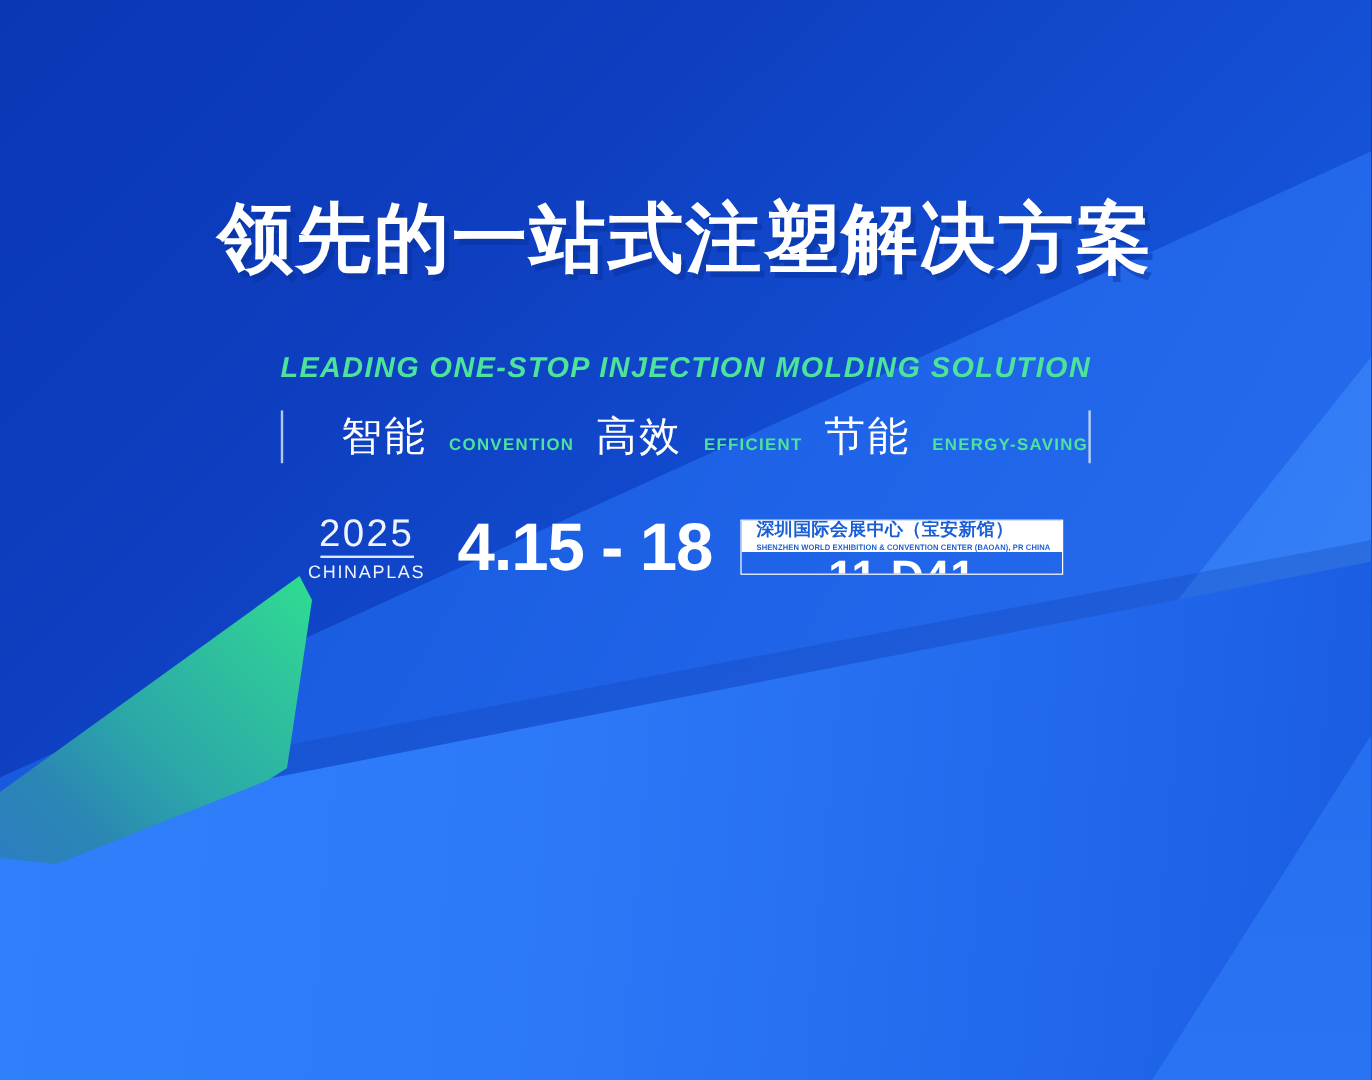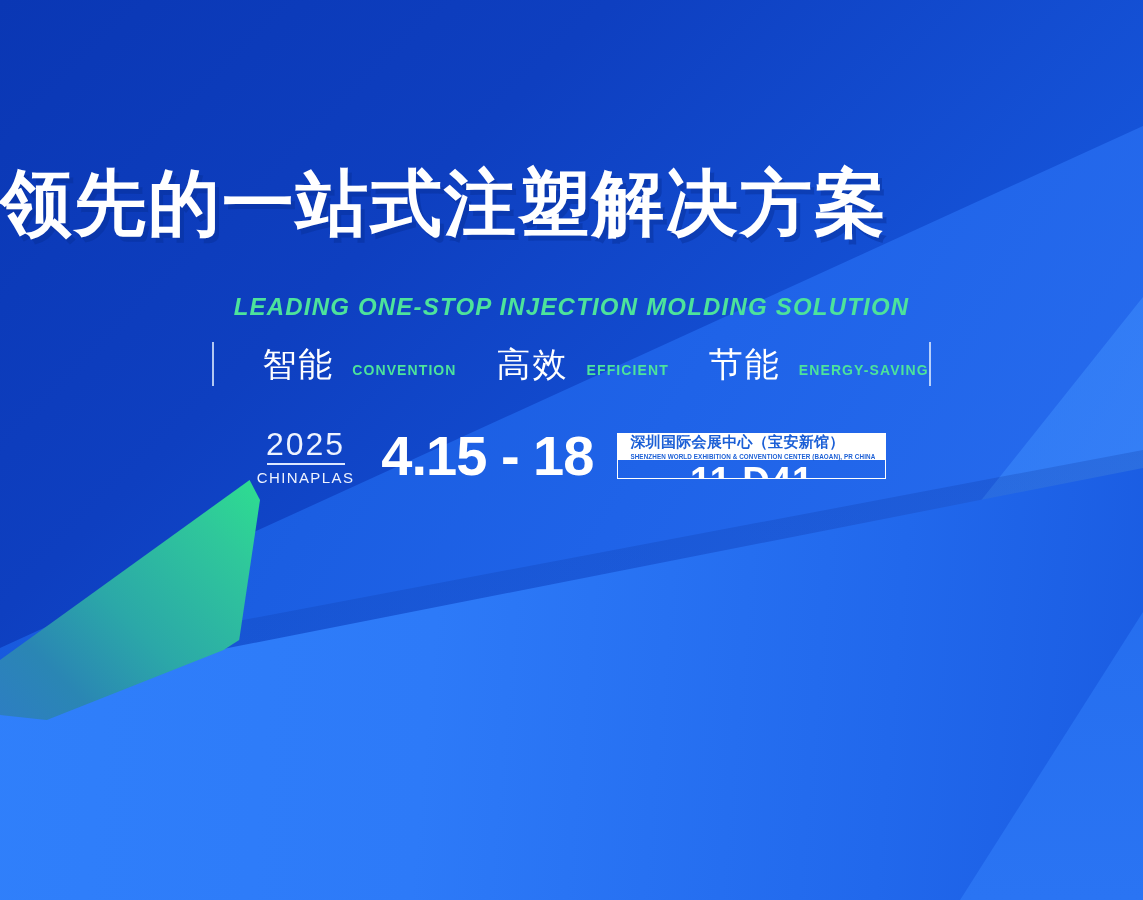--- a/index.html
+++ b/index.html
@@ -91,24 +91,24 @@
     z-index: 5;
     width: 100%;
     height: 100%;
   }
 
   .headline {
     position: absolute;
     top: 166px;
     left: 0;
     width: 100%;
-    text-align: left;
+    text-align: center;
     color: #ffffff;
     font-family: "Liberation Sans", "DejaVu Sans", sans-serif;
-    font-size: 72px;
+    font-size: 63px;
     font-weight: 700;
     letter-spacing: 2px;
     line-height: 1.05;
     white-space: nowrap;
     text-shadow: 4px 5px 0 rgba(6,46,150,0.45);
   }
 
   .subheadline {
     position: absolute;
     top: 279px;
@@ -142,21 +142,21 @@
     background: rgba(225,238,255,0.78);
     flex: 0 0 auto;
   }
   .feature-group {
     display: flex;
     align-items: flex-end;
     gap: 18px;
     flex: 0 0 auto;
   }
   .feature-group.first { margin-left: 48px; }
-  .feature-group + .feature-group { margin-left: 40px; }
+  .feature-group + .feature-group { margin-left: 18px; }
   .feature-group:last-of-type { margin-right: 48px; }
 
   .feature-cn {
     color: #ffffff;
     font-size: 34px;
     font-weight: 400;
     letter-spacing: 2px;
     line-height: 1;
   }
   .feature-en {

